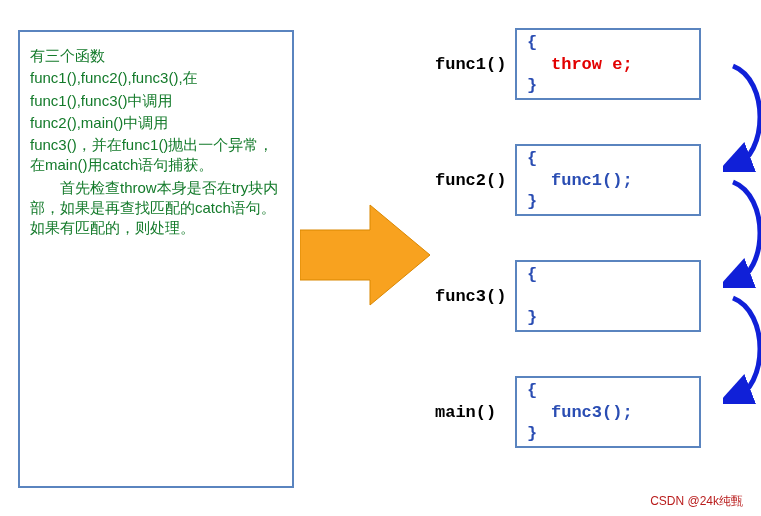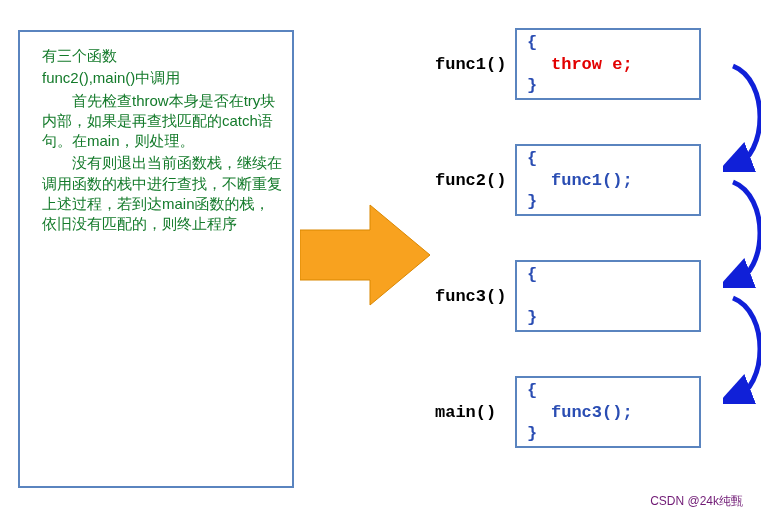--- a/index.html
+++ b/index.html
@@ -15,21 +15,21 @@
     left: 18px;
     top: 30px;
     width: 276px;
     height: 458px;
     border: 2px solid #5a84bf;
     padding: 14px 10px 10px 10px;
     font-size: 15px;
     line-height: 1.35;
     color: #137a2a;
   }
-  .text-panel p { margin-bottom: 2px; margin-left: 12px; }
+  .text-panel p { margin-bottom: 2px; }
   .section-gap { margin-top: 20px; }
   .indent { text-indent: 2em; }
   .arrow-block {
     position: absolute;
     left: 300px;
     top: 200px;
     width: 130px;
     height: 110px;
   }
   .stack-col {
@@ -79,33 +79,35 @@
     top: 34px;
     width: 50px;
     height: 110px;
     pointer-events: none;
   }
   .watermark {
     position: absolute;
     right: 18px;
     bottom: 6px;
     font-size: 12px;
-    color: #701a75;
+    color: #b91c1c;
     font-family: Arial, sans-serif;
   }
 </style>
 </head>
 <body>
 
 <div class="text-panel">
   <p>有三个函数</p>
+  <p>func1(),func2(),func3(),在</p>
+  <p>func1(),func3()中调用</p>
   <p>func2(),main()中调用</p>
+  <p>func3()，并在func1()抛出一个异常，在main()用catch语句捕获。</p>
 
-  <p class="indent">首先检查throw本身是否在try块内部，如果是再查找匹配的catch语句。在main，则处理。</p>
-  <p class="indent">没有则退出当前函数栈，继续在调用函数的栈中进行查找，不断重复上述过程，若到达main函数的栈，依旧没有匹配的，则终止程序</p>
+  <p class="indent">首先检查throw本身是否在try块内部，如果是再查找匹配的catch语句。如果有匹配的，则处理。</p>
 </div>
 
 <div class="arrow-block">
   <svg viewBox="0 0 130 110" width="130" height="110">
     <polygon points="0,30 70,30 70,5 130,55 70,105 70,80 0,80" fill="#f8a21f" stroke="#d98700" stroke-width="1"></polygon>
   </svg>
 </div>
 
 <div class="stack-col">
 

